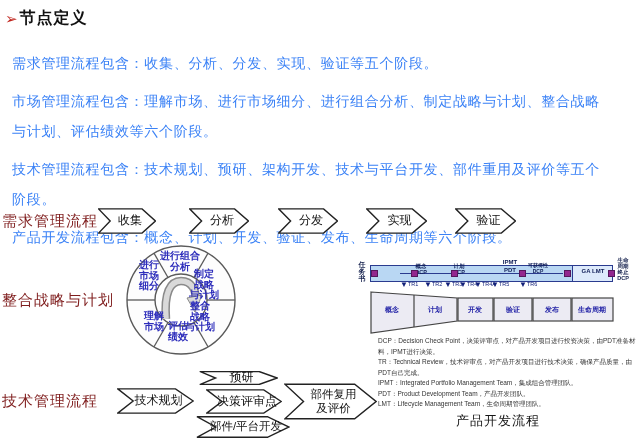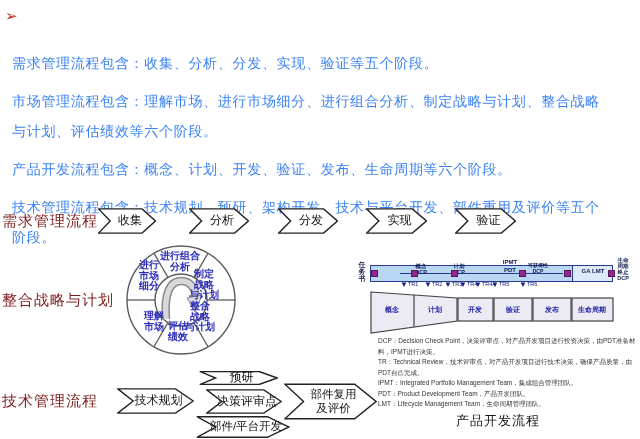--- a/index.html
+++ b/index.html
@@ -37,27 +37,28 @@
   .phase-label{position:absolute;top:305px;width:42px;text-align:center;font-size:7px;font-weight:bold;color:#2626a8}
   .legend{position:absolute;left:378px;top:336px;width:258px;font-size:6.5px;line-height:10.5px;color:#333}
   .legend div{margin:0}
   .caption{position:absolute;left:428px;top:412px;width:140px;text-align:center;font-size:13px;letter-spacing:1px;color:#161616}
 </style>
 </head>
 <body>
 
 <div class="title-row">
   <span class="bullet">➢</span>
+  <span class="page-title">节点定义</span>
 </div>
 
 <div class="defs">
   <p>需求管理流程包含：收集、分析、分发、实现、验证等五个阶段。</p>
   <p>市场管理流程包含：理解市场、进行市场细分、进行组合分析、制定战略与计划、整合战略与计划、评估绩效等六个阶段。</p>
+  <p>技术管理流程包含：技术规划、预研、架构开发、技术与平台开发、部件重用及评价等五个阶段。</p>
   <p>产品开发流程包含：概念、计划、开发、验证、发布、生命周期等六个阶段。</p>
-  <p>技术管理流程包含：技术规划、预研、架构开发、技术与平台开发、部件重用及评价等五个阶段。</p>
 </div>
 
 <div class="row-label" style="left:2px;top:212px">需求管理流程</div>
 
 <div class="chev" style="left:98px;top:208px;width:58px;height:26px">
   <svg viewBox="0 0 100 30" preserveAspectRatio="none">
       <polygon points="1,1 76,1 99,15 76,29 1,29 21,15" vector-effect="non-scaling-stroke"></polygon>
     </svg>
   <span>收集</span>
 </div>

